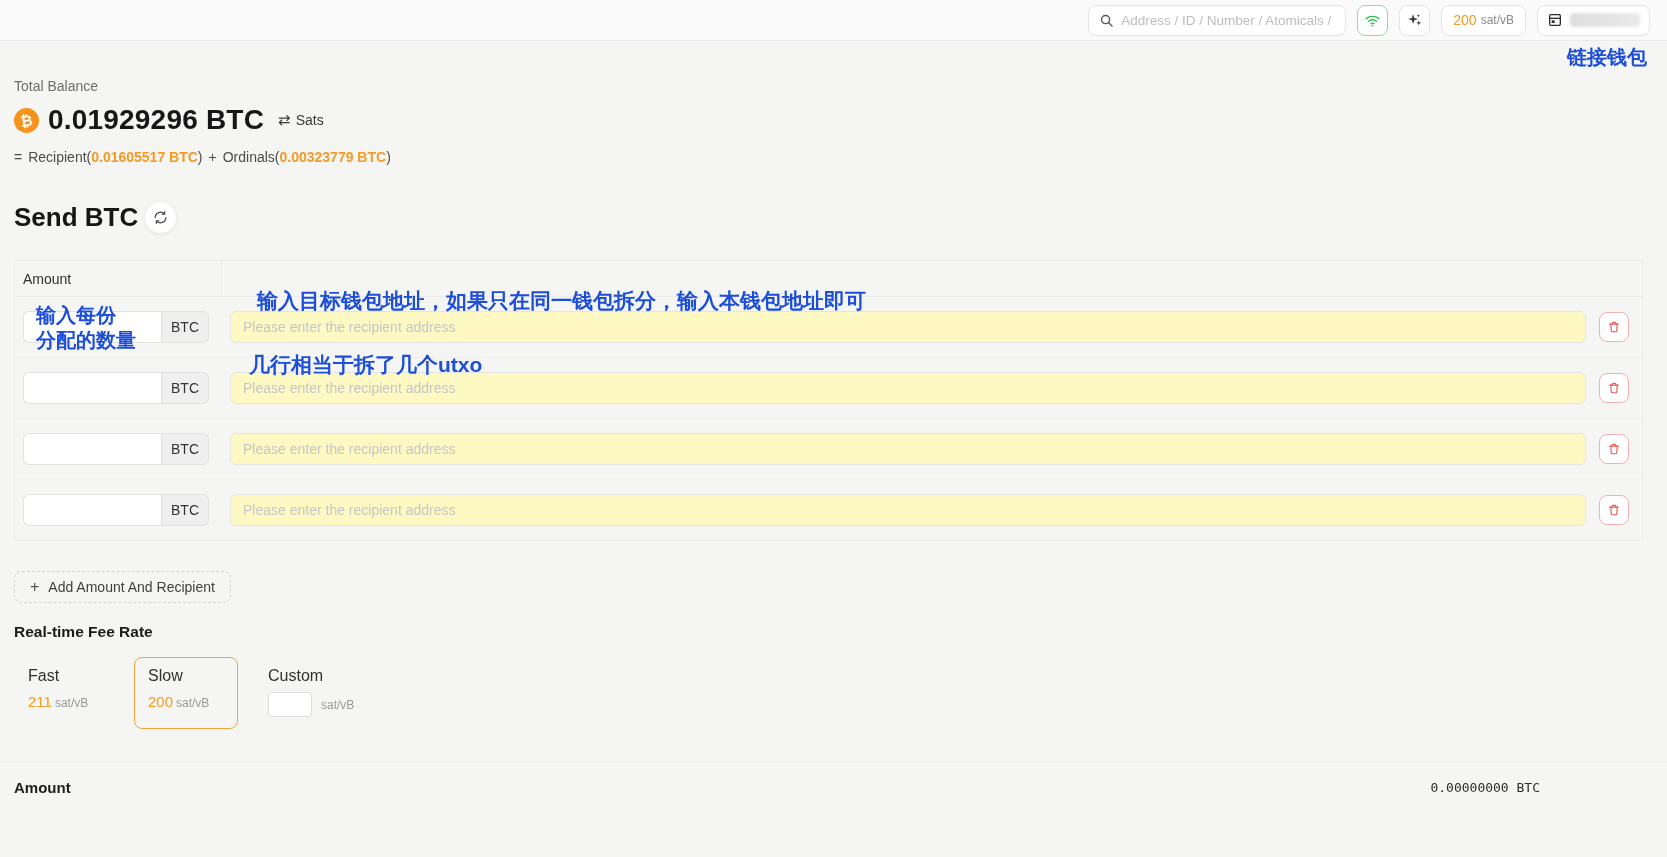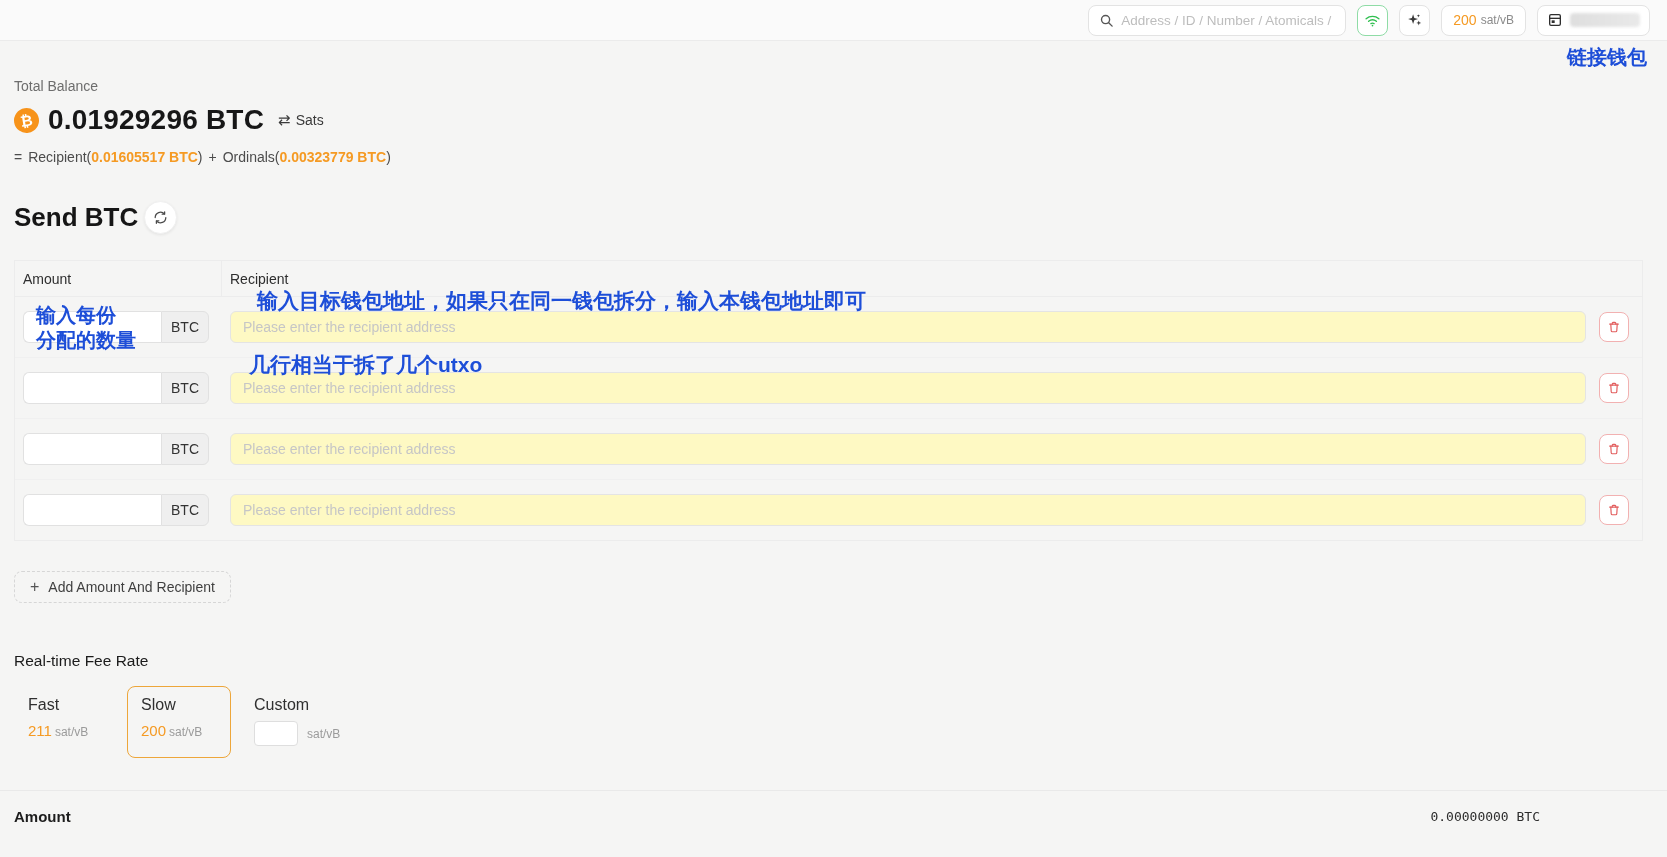--- a/index.html
+++ b/index.html
@@ -176,22 +176,22 @@
     padding: 0 15px;
     border: 1px dashed #d6d6d6;
     border-radius: 8px;
     background: transparent;
     font-size: 14px; color: #3f3f3f;
     font-family: "Liberation Sans", sans-serif;
     cursor: pointer;
   }
   .add-btn .plus { font-size: 16px; color: #555; }
   
-  .fee-title { margin-top: 49px; font-size: 15.5px; font-weight: normal; color: #1b1b1b; }
-  .fee-options { margin-top: 16px; display: flex; gap: 9px; }
+  .fee-title { margin-top: 20px; font-size: 15.5px; font-weight: bold; color: #1b1b1b; }
+  .fee-options { margin-top: 16px; display: flex; gap: 16px; }
   .fee-opt {
     width: 104px;
     padding: 9px 0 11px 13px;
     border: 1.5px solid transparent;
     border-radius: 8px;
     cursor: pointer;
   }
   .fee-opt.selected { border-color: #eda63a; }
   .fee-opt .flabel { font-size: 16px; color: #303030; }
   .fee-opt .fvalue { margin-top: 8px; font-size: 15px; color: #f59a23; }
@@ -304,21 +304,20 @@
             <path d="M5.4 21.2v-3.9h3.9"></path>
           </svg>
       </span>
     </div>
   </div>
 
   
   <div class="send-table">
     <div class="thead">
       <div class="th">Amount</div>
-      <div class="th">Recipient</div>
     </div>
 
     <div class="trow">
       <div class="amount-cell">
         <input type="text" style="">
         <span class="unit-suffix">BTC</span>
       </div>
       <div class="recipient-cell">
         <input type="text" placeholder="Please enter the recipient address" style="">
       </div>

